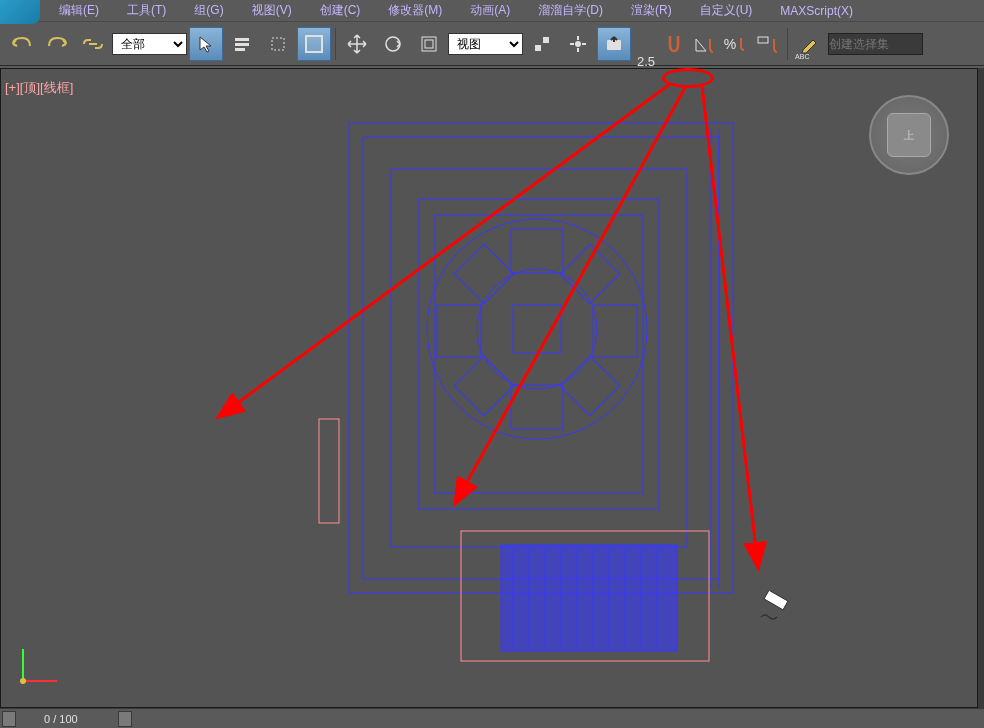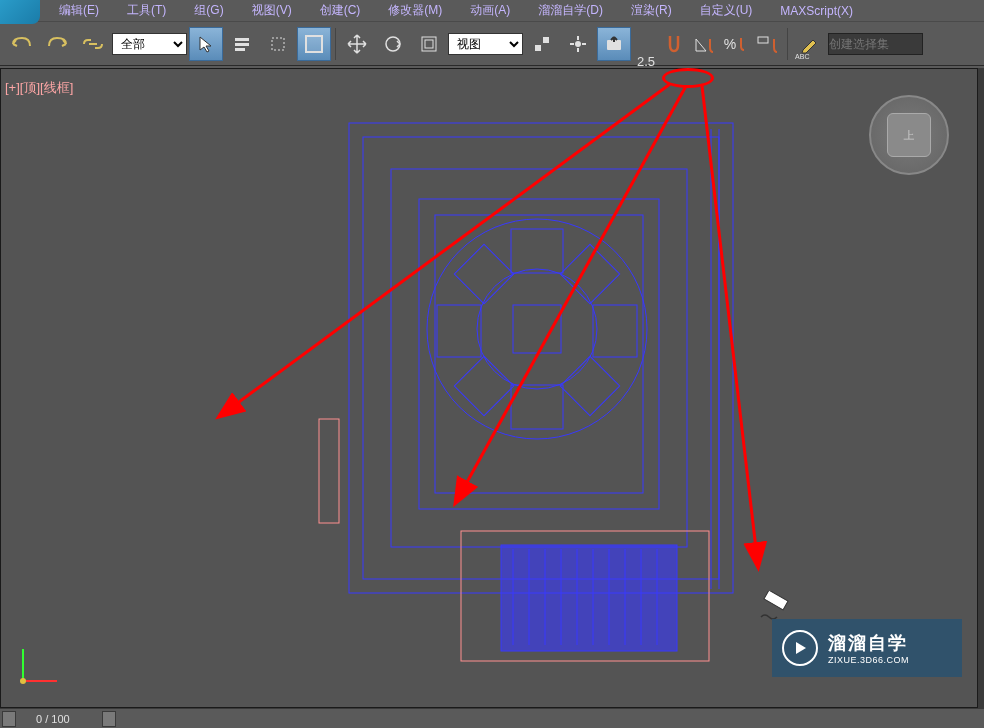--- a/index.html
+++ b/index.html
@@ -126,20 +126,21 @@
     .timeline {
       position: absolute;
       bottom: 0;
       left: 0;
       right: 0;
       height: 20px;
       background: #5a5a5a;
       border-top: 1px solid #3a3a3a;
       display: flex;
       align-items: center;
+      gap: 8px;
     }
     .time-btn {
       width: 14px;
       height: 16px;
       background: #7a7a7a;
       border: 1px solid #3a3a3a;
       margin: 0 2px;
       cursor: pointer;
     }
     .time-label {
@@ -410,31 +411,20 @@
     <line x1="8" y1="38" x2="8" y2="6" stroke="#30ff30" stroke-width="2"></line>
     <line x1="8" y1="38" x2="42" y2="38" stroke="#ff3030" stroke-width="2"></line>
     <circle cx="8" cy="38" r="3" fill="#e0c040"></circle>
   </svg>
 
   <svg style="position:absolute;left:756px;top:522px" width="40" height="36">
     <rect x="8" y="4" width="22" height="10" fill="#fff" stroke="#333" transform="rotate(30 19 9)"></rect>
     <path d="M4 26 Q8 22 12 26 Q16 30 20 26" stroke="#333" stroke-width="1.5" fill="none"></path>
   </svg>
 
-  <div class="watermark">
-    <div class="watermark-icon">
-      <svg width="16" height="16">
-          <path d="M4 2 L14 8 L4 14 Z" fill="#fff"></path>
-        </svg>
-    </div>
-    <div class="watermark-text">
-      <div class="watermark-title">溜溜自学</div>
-      <div class="watermark-sub">ZIXUE.3D66.COM</div>
-    </div>
-  </div>
 </div>
 
 <div class="scrollbar-v"></div>
 
 <div class="red-circle"></div>
 
 <svg class="annotations" width="984" height="728">
   <defs>
     <marker id="arrowhead" markerWidth="10" markerHeight="8" refX="8" refY="4" orient="auto">
       <polygon points="0 0, 10 4, 0 8" fill="#ff0000"></polygon>

